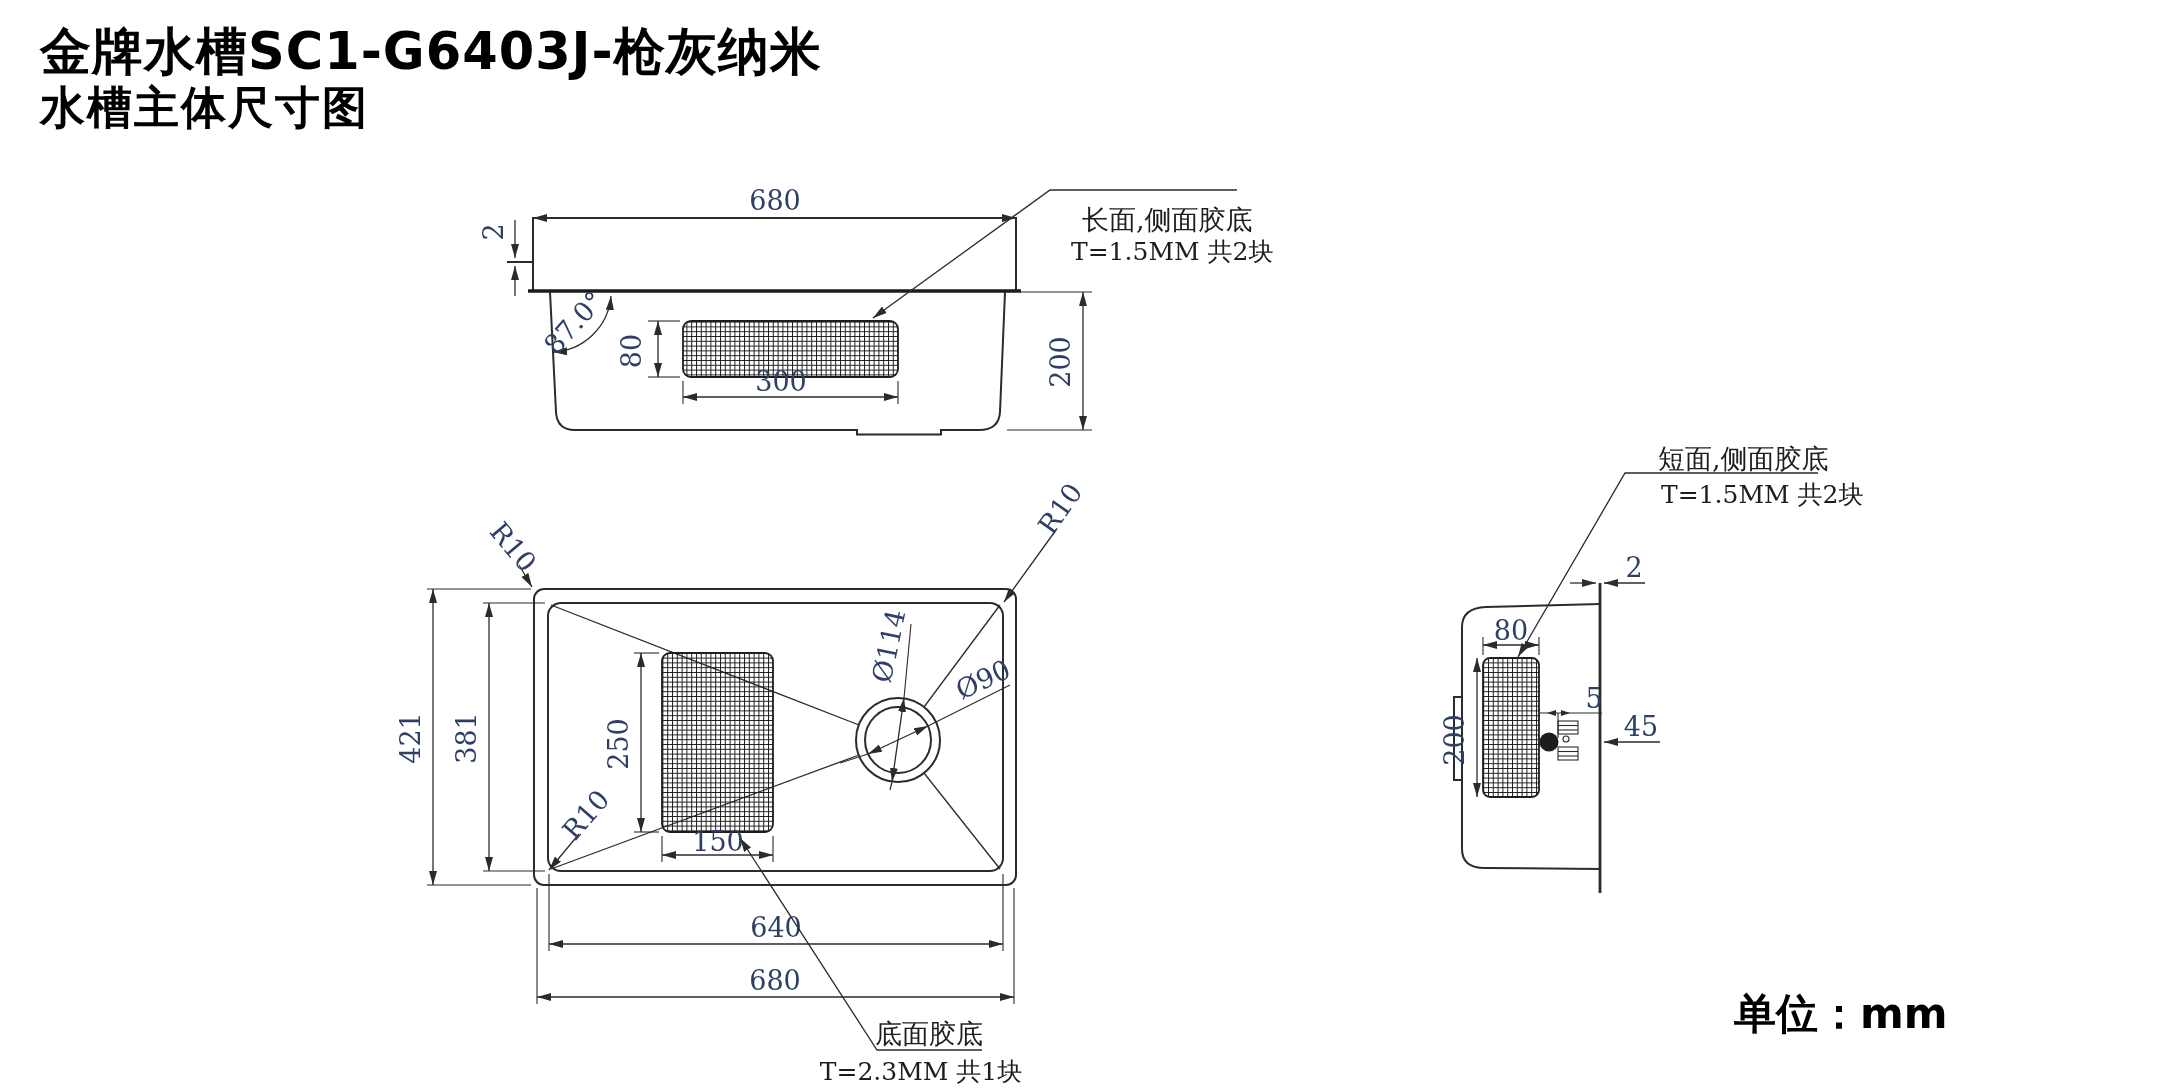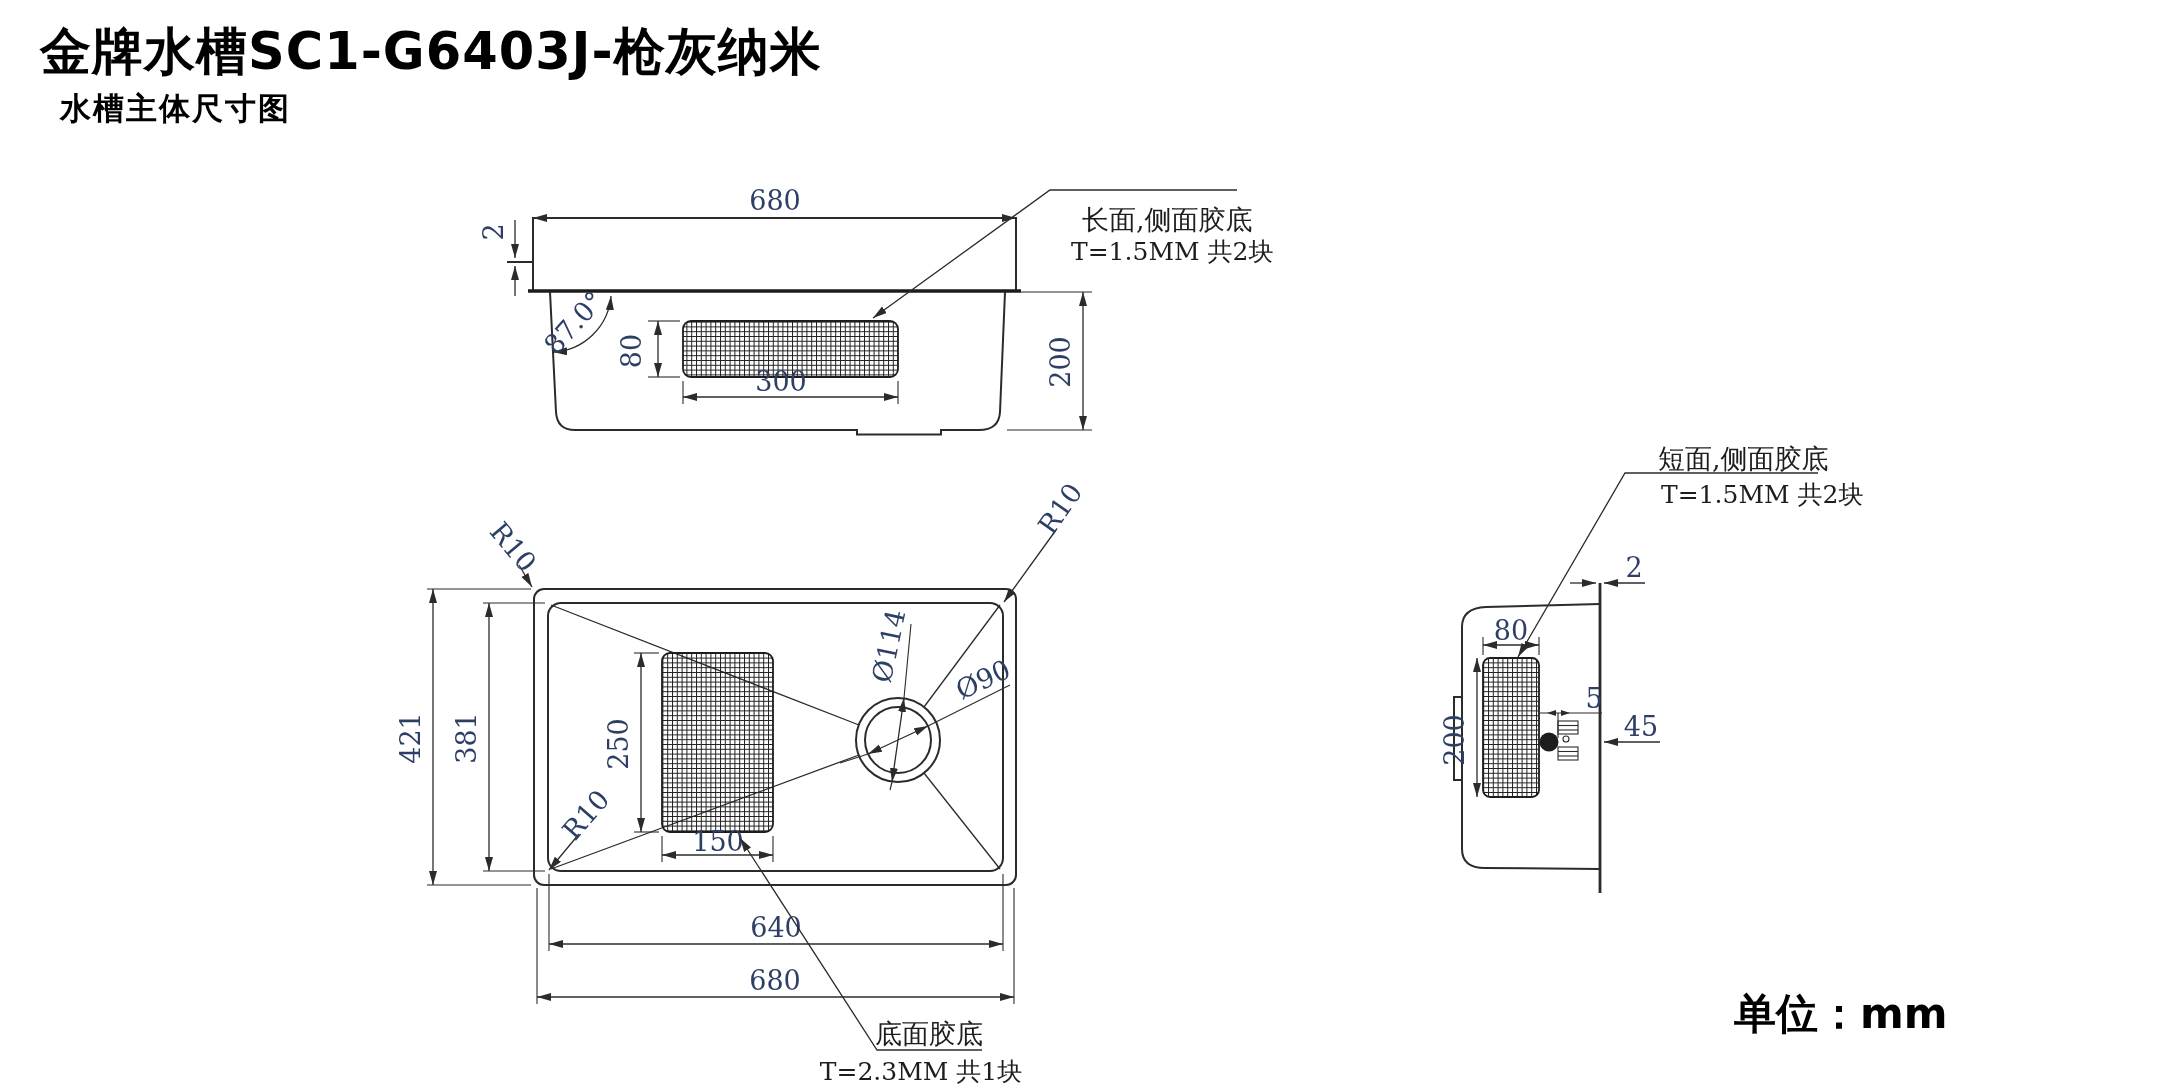--- a/index.html
+++ b/index.html
@@ -1,21 +1,21 @@
 <!DOCTYPE html>
 <html><head>
 <meta charset="utf-8">
 <style>
   html,body{margin:0;padding:0;background:#fff;}
   .canvas{position:relative;width:2160px;height:1089px;background:#ffffff;overflow:hidden;
           font-family:"DejaVu Serif", serif;}
   .title{position:absolute;left:40px;top:22px;color:#000;
          font-family:"DejaVu Sans","Liberation Sans",sans-serif;font-weight:800;}
   .title .l1{font-size:51px;line-height:60px;letter-spacing:1px;}
-  .title .l2{font-size:31px;line-height:52px;letter-spacing:2px;margin-left:20px;}
+  .title .l2{font-size:45px;line-height:52px;letter-spacing:2px;}
   .unit{position:absolute;left:1734px;top:986px;font-size:42px;font-weight:600;color:#000;
         font-family:"DejaVu Sans","Liberation Sans",sans-serif;}
   svg{position:absolute;left:0;top:0;}
   svg text{fill:#2e3f66;font-family:"DejaVu Serif","Liberation Serif",serif;font-size:27px;}
   svg text.cn{fill:#1d1d1d;font-size:27px;}
   svg text.cn2{fill:#1d1d1d;font-size:25px;}
   .ln{stroke:#2b2b2b;stroke-width:2;fill:none;}
   .lnT{stroke:#1c1c1c;stroke-width:3.6;fill:none;}
   .dim{stroke:#2b2b2b;stroke-width:1.3;fill:none;}
   .thin{stroke:#2b2b2b;stroke-width:1.1;fill:none;}

